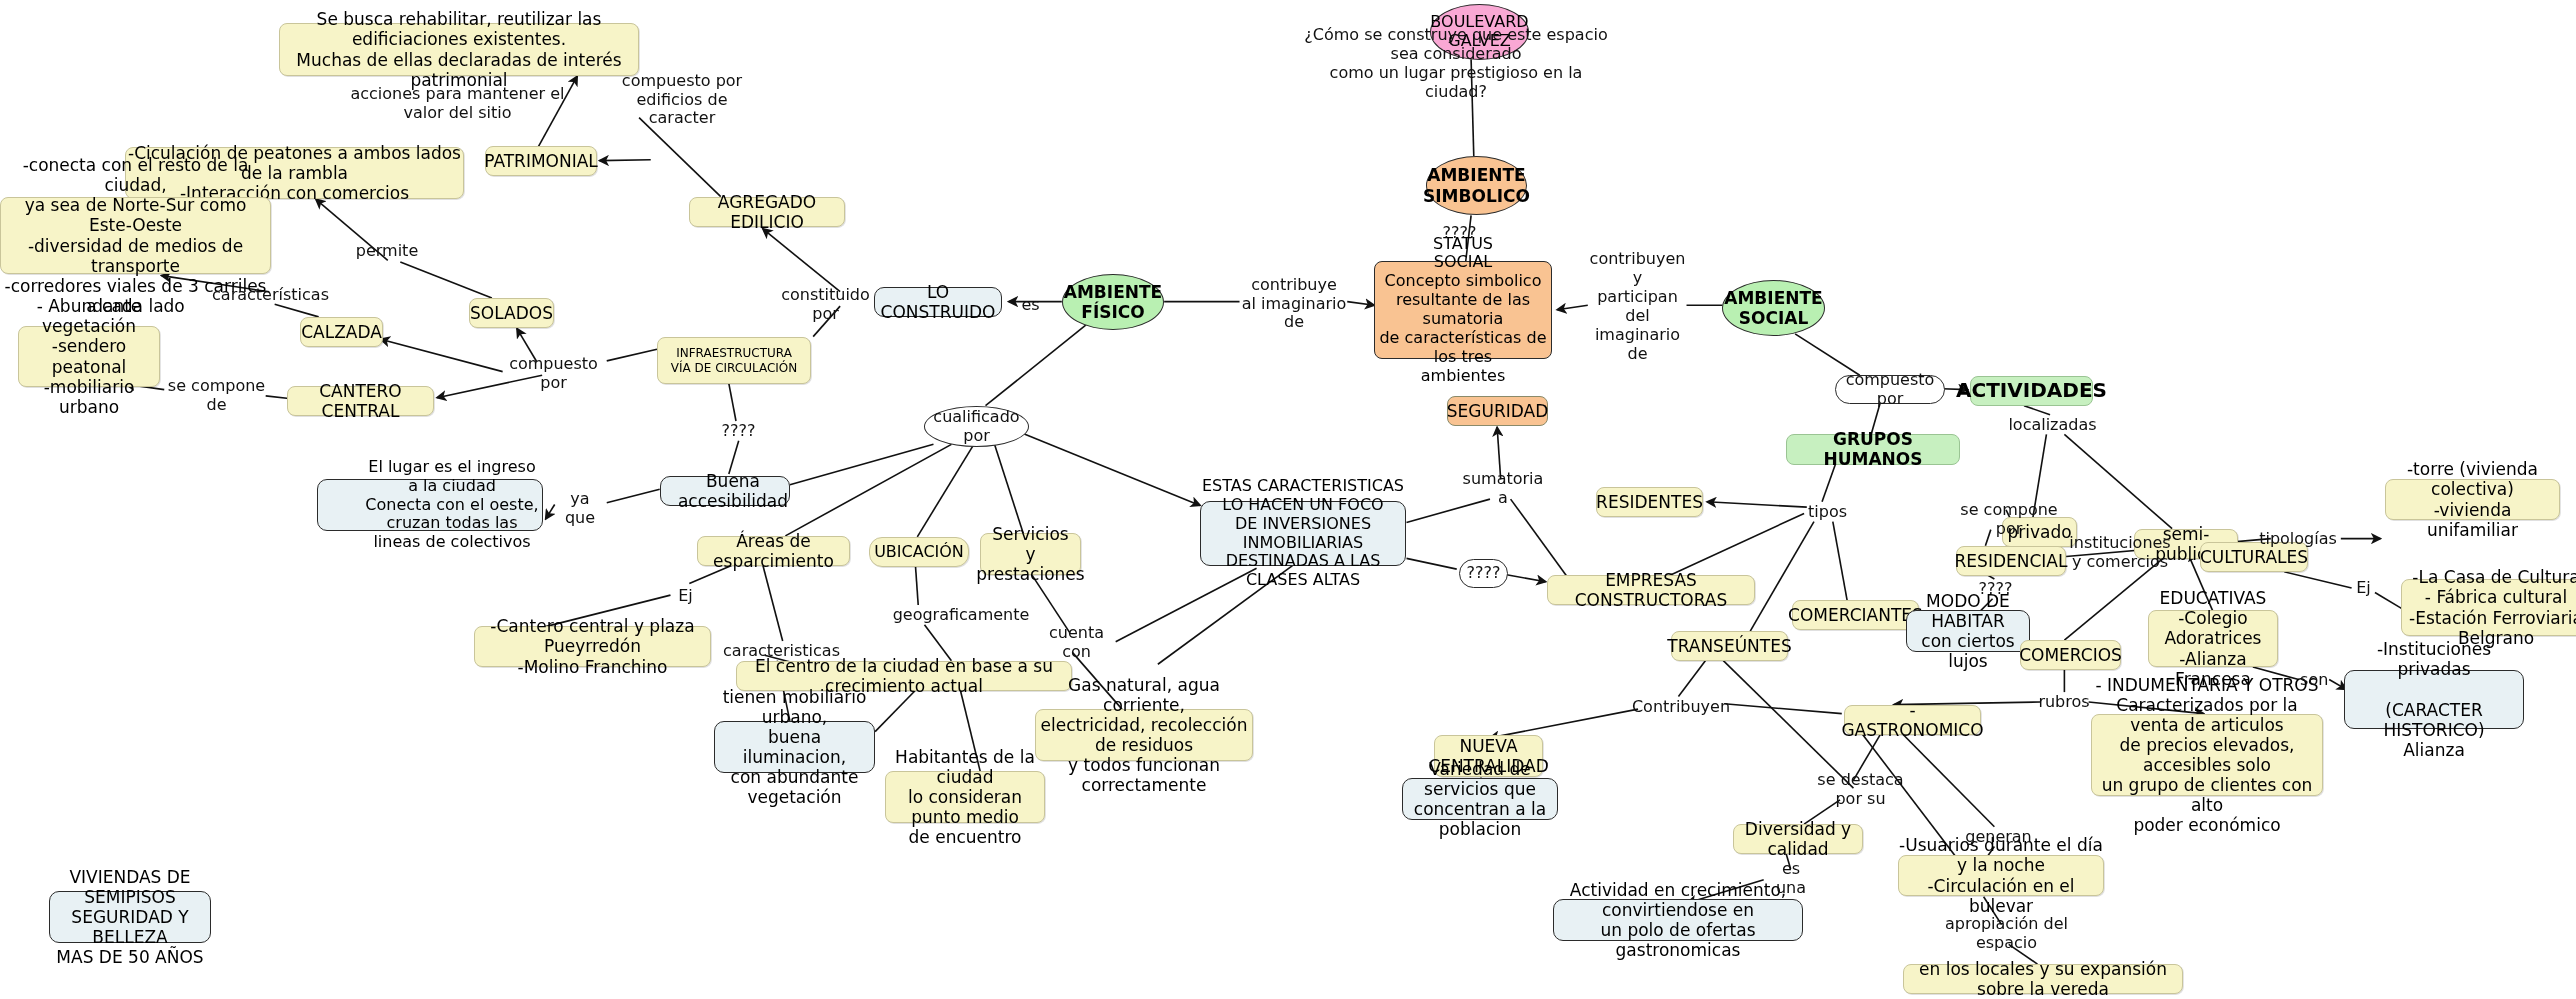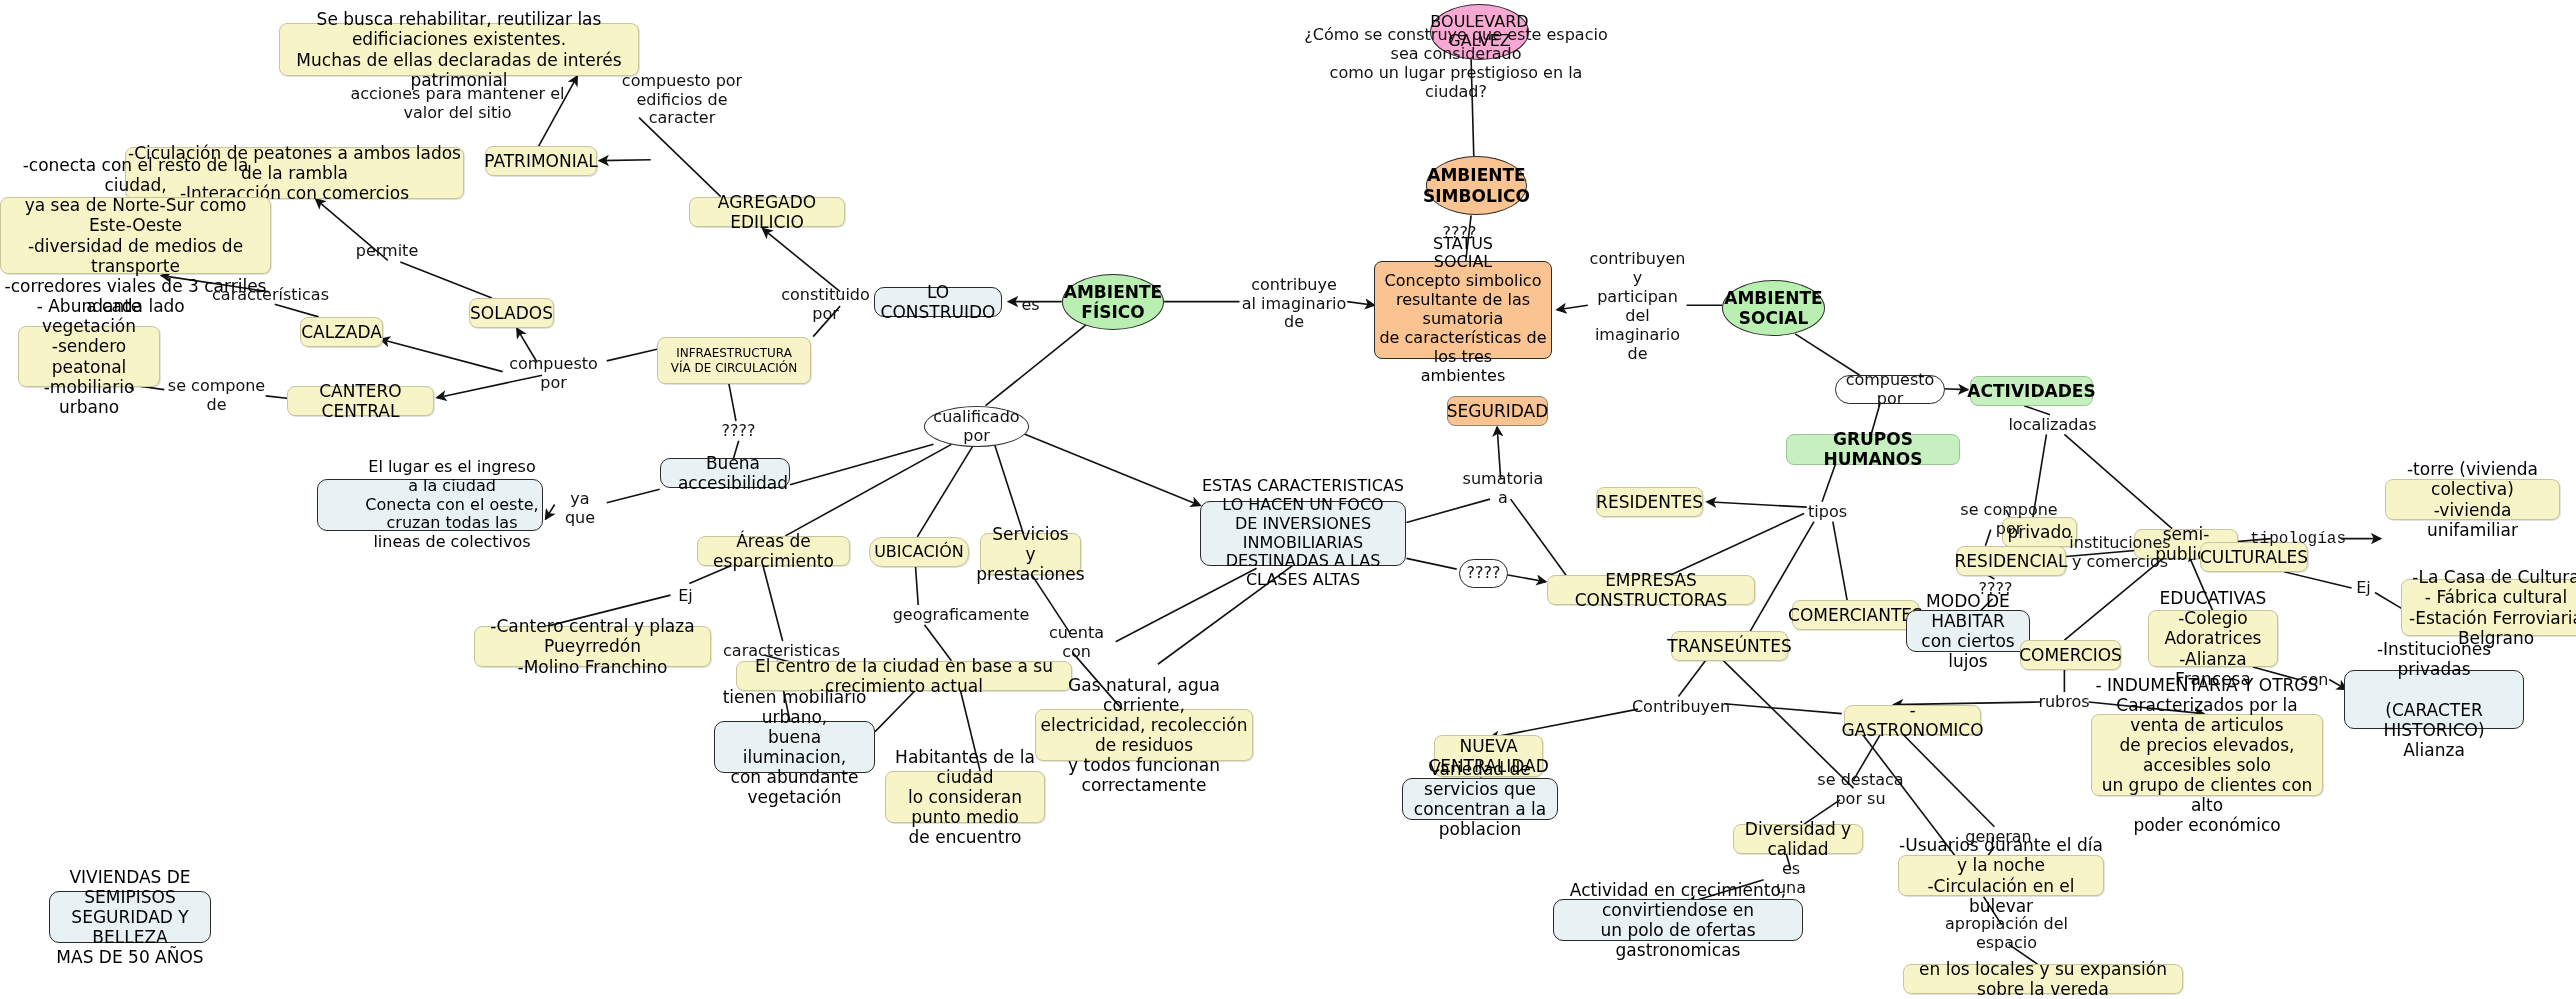--- a/index.html
+++ b/index.html
@@ -231,35 +231,35 @@
       <div class="node n-ellipse-green" style="left: 1722px; top: 280px; width: 103px; height: 56px; font-size: 17px;">AMBIENTE
 SOCIAL</div>
       <div class="node n-yellow" style="left: 300px; top: 317px; width: 83px; height: 30px; font-size: 17px;">CALZADA</div>
       <div class="node n-yellow" style="left: 657px; top: 337px; width: 154px; height: 47px; font-size: 12px;">INFRAESTRUCTURA
 VÍA DE CIRCULACIÓN</div>
       <div class="node n-yellow" style="left: 18px; top: 326px; width: 142px; height: 61px; font-size: 17px;">- Abundante vegetación
 -sendero peatonal
 -mobiliario urbano</div>
       <div class="node n-yellow" style="left: 287px; top: 386px; width: 147px; height: 30px; font-size: 17px;">CANTERO CENTRAL</div>
       <div class="node n-orange-small" style="left: 1447px; top: 396px; width: 101px; height: 30px; font-size: 17px;">SEGURIDAD</div>
-      <div class="node n-green-box" style="left: 1970px; top: 376px; width: 123px; height: 30px; font-size: 17px;">ACTIVIDADES</div>
+      <div class="node n-green-box" style="left: 1970px; top: 376px; width: 123px; height: 30px; font-size: 20px;">ACTIVIDADES</div>
       <div class="node n-green-box" style="left: 1786px; top: 434px; width: 174px; height: 30.5px; font-size: 17px;">GRUPOS HUMANOS</div>
       <div class="node n-yellow" style="left: 2002px; top: 517px; width: 75px; height: 30px; font-size: 17px;">privado</div>
       <div class="node n-yellow" style="left: 1596px; top: 487px; width: 107px; height: 30px; font-size: 17px;">RESIDENTES</div>
       <div class="node n-yellow" style="left: 2134px; top: 529px; width: 104px; height: 30px; font-size: 17px;">semi-publico</div>
       <div class="node n-yellow" style="left: 2385px; top: 479px; width: 175px; height: 41px; font-size: 17px;">-torre (vivienda colectiva)
 -vivienda unifamiliar</div>
       <div class="node n-blue" style="left: 1200px; top: 501px; width: 206px; height: 65px; font-size: 16px;">ESTAS CARACTERISTICAS
 LO HACEN UN FOCO
 DE INVERSIONES INMOBILIARIAS
 DESTINADAS A LAS CLASES ALTAS</div>
       <div class="node n-blue" style="left: 317px; top: 479px; width: 226px; height: 52px; font-size: 16px; padding-left: 44px;">El lugar es el ingreso a la ciudad
 Conecta con el oeste,
 cruzan todas las lineas de colectivos</div>
-      <div class="node n-blue" style="left: 660px; top: 458px; width: 130px; height: 30px; font-size: 17px; padding-left: 16px;">Buena accesibilidad</div>
+      <div class="node n-blue" style="left: 660px; top: 476px; width: 130px; height: 30px; font-size: 17px; padding-left: 16px;">Buena accesibilidad</div>
       <div class="node n-yellow" style="left: 1956px; top: 546px; width: 110px; height: 30px; font-size: 17px;">RESIDENCIAL</div>
       <div class="node n-yellow" style="left: 2200px; top: 542px; width: 108px; height: 30px; font-size: 17px;">CULTURALES</div>
       <div class="node n-yellow" style="left: 697px; top: 536px; width: 153px; height: 30px; font-size: 17px;">Áreas de esparcimiento</div>
       <div class="node n-yellow" style="left: 869px; top: 537px; width: 100px; height: 30px; font-size: 16px; border-radius: 13px;">UBICACIÓN</div>
       <div class="node n-yellow" style="left: 980px; top: 533px; width: 101px; height: 42px; font-size: 17px;">Servicios
 y prestaciones</div>
       <div class="node n-yellow" style="left: 1547px; top: 575px; width: 208px; height: 30px; font-size: 17px;">EMPRESAS CONSTRUCTORAS</div>
       <div class="node n-yellow" style="left: 1792px; top: 600px; width: 127px; height: 30px; font-size: 17px;">COMERCIANTES</div>
       <div class="node n-blue" style="left: 1906px; top: 610px; width: 124px; height: 42px; font-size: 17px;">MODO DE HABITAR
 con ciertos lujos</div>
@@ -324,21 +324,21 @@
 participan del
 imaginario de</div>
       <div class="lbl" style="left: 505px; top: 364px; width: 97px; height: 20px; font-size: 16px;">compuesto por</div>
       <div class="lbl" style="left: 167px; top: 386px; width: 99px; height: 20px; font-size: 16px;">se compone de</div>
       <div class="lbl lbl-pill" style="left: 1835px; top: 375px; width: 108px; height: 27px; font-size: 16px;">compuesto por</div>
       <div class="lbl" style="left: 2014px; top: 415px; width: 77px; height: 20px; font-size: 16px;">localizadas</div>
       <div class="lbl" style="left: 718px; top: 421px; width: 41px; height: 20px; font-size: 16px;">????</div>
       <div class="lbl lbl-ellipse" style="left: 924px; top: 406px; width: 103px; height: 39px; font-size: 16px;">cualificado por</div>
       <div class="lbl" style="left: 1807px; top: 502px; width: 41px; height: 20px; font-size: 16px;">tipos</div>
       <div class="lbl" style="left: 1956px; top: 510px; width: 106px; height: 20px; font-size: 16px;">se compone por</div>
-      <div class="lbl" style="left: 2271px; top: 529px; width: 54px; height: 20px; font-size: 16px; font-family: Liberation Mono, monospace;">tipologías</div>
+      <div class="lbl" style="left: 2271px; top: 529px; width: 54px; height: 20px; font-size: 16px;">tipologías</div>
       <div class="lbl" style="left: 1460px; top: 479px; width: 86px; height: 20px; font-size: 16px;">sumatoria a</div>
       <div class="lbl" style="left: 556px; top: 499px; width: 48px; height: 20px; font-size: 16px;">ya que</div>
       <div class="lbl" style="left: 2074px; top: 534px; width: 92px; height: 38px; font-size: 16px;">instituciones
 y comercios</div>
       <div class="lbl lbl-pill" style="left: 1459px; top: 559px; width: 47px; height: 27px; font-size: 16px;">????</div>
       <div class="lbl" style="left: 1975px; top: 579px; width: 41px; height: 20px; font-size: 16px;">????</div>
       <div class="lbl" style="left: 674px; top: 586px; width: 23px; height: 20px; font-size: 16px;">Ej</div>
       <div class="lbl" style="left: 2352px; top: 578px; width: 23px; height: 20px; font-size: 16px;">Ej</div>
       <div class="lbl" style="left: 733px; top: 641px; width: 97px; height: 20px; font-size: 16px;">caracteristicas</div>
       <div class="lbl" style="left: 866px; top: 605px; width: 110px; height: 20px; font-size: 16px; margin-left: 40px;">geograficamente</div>

